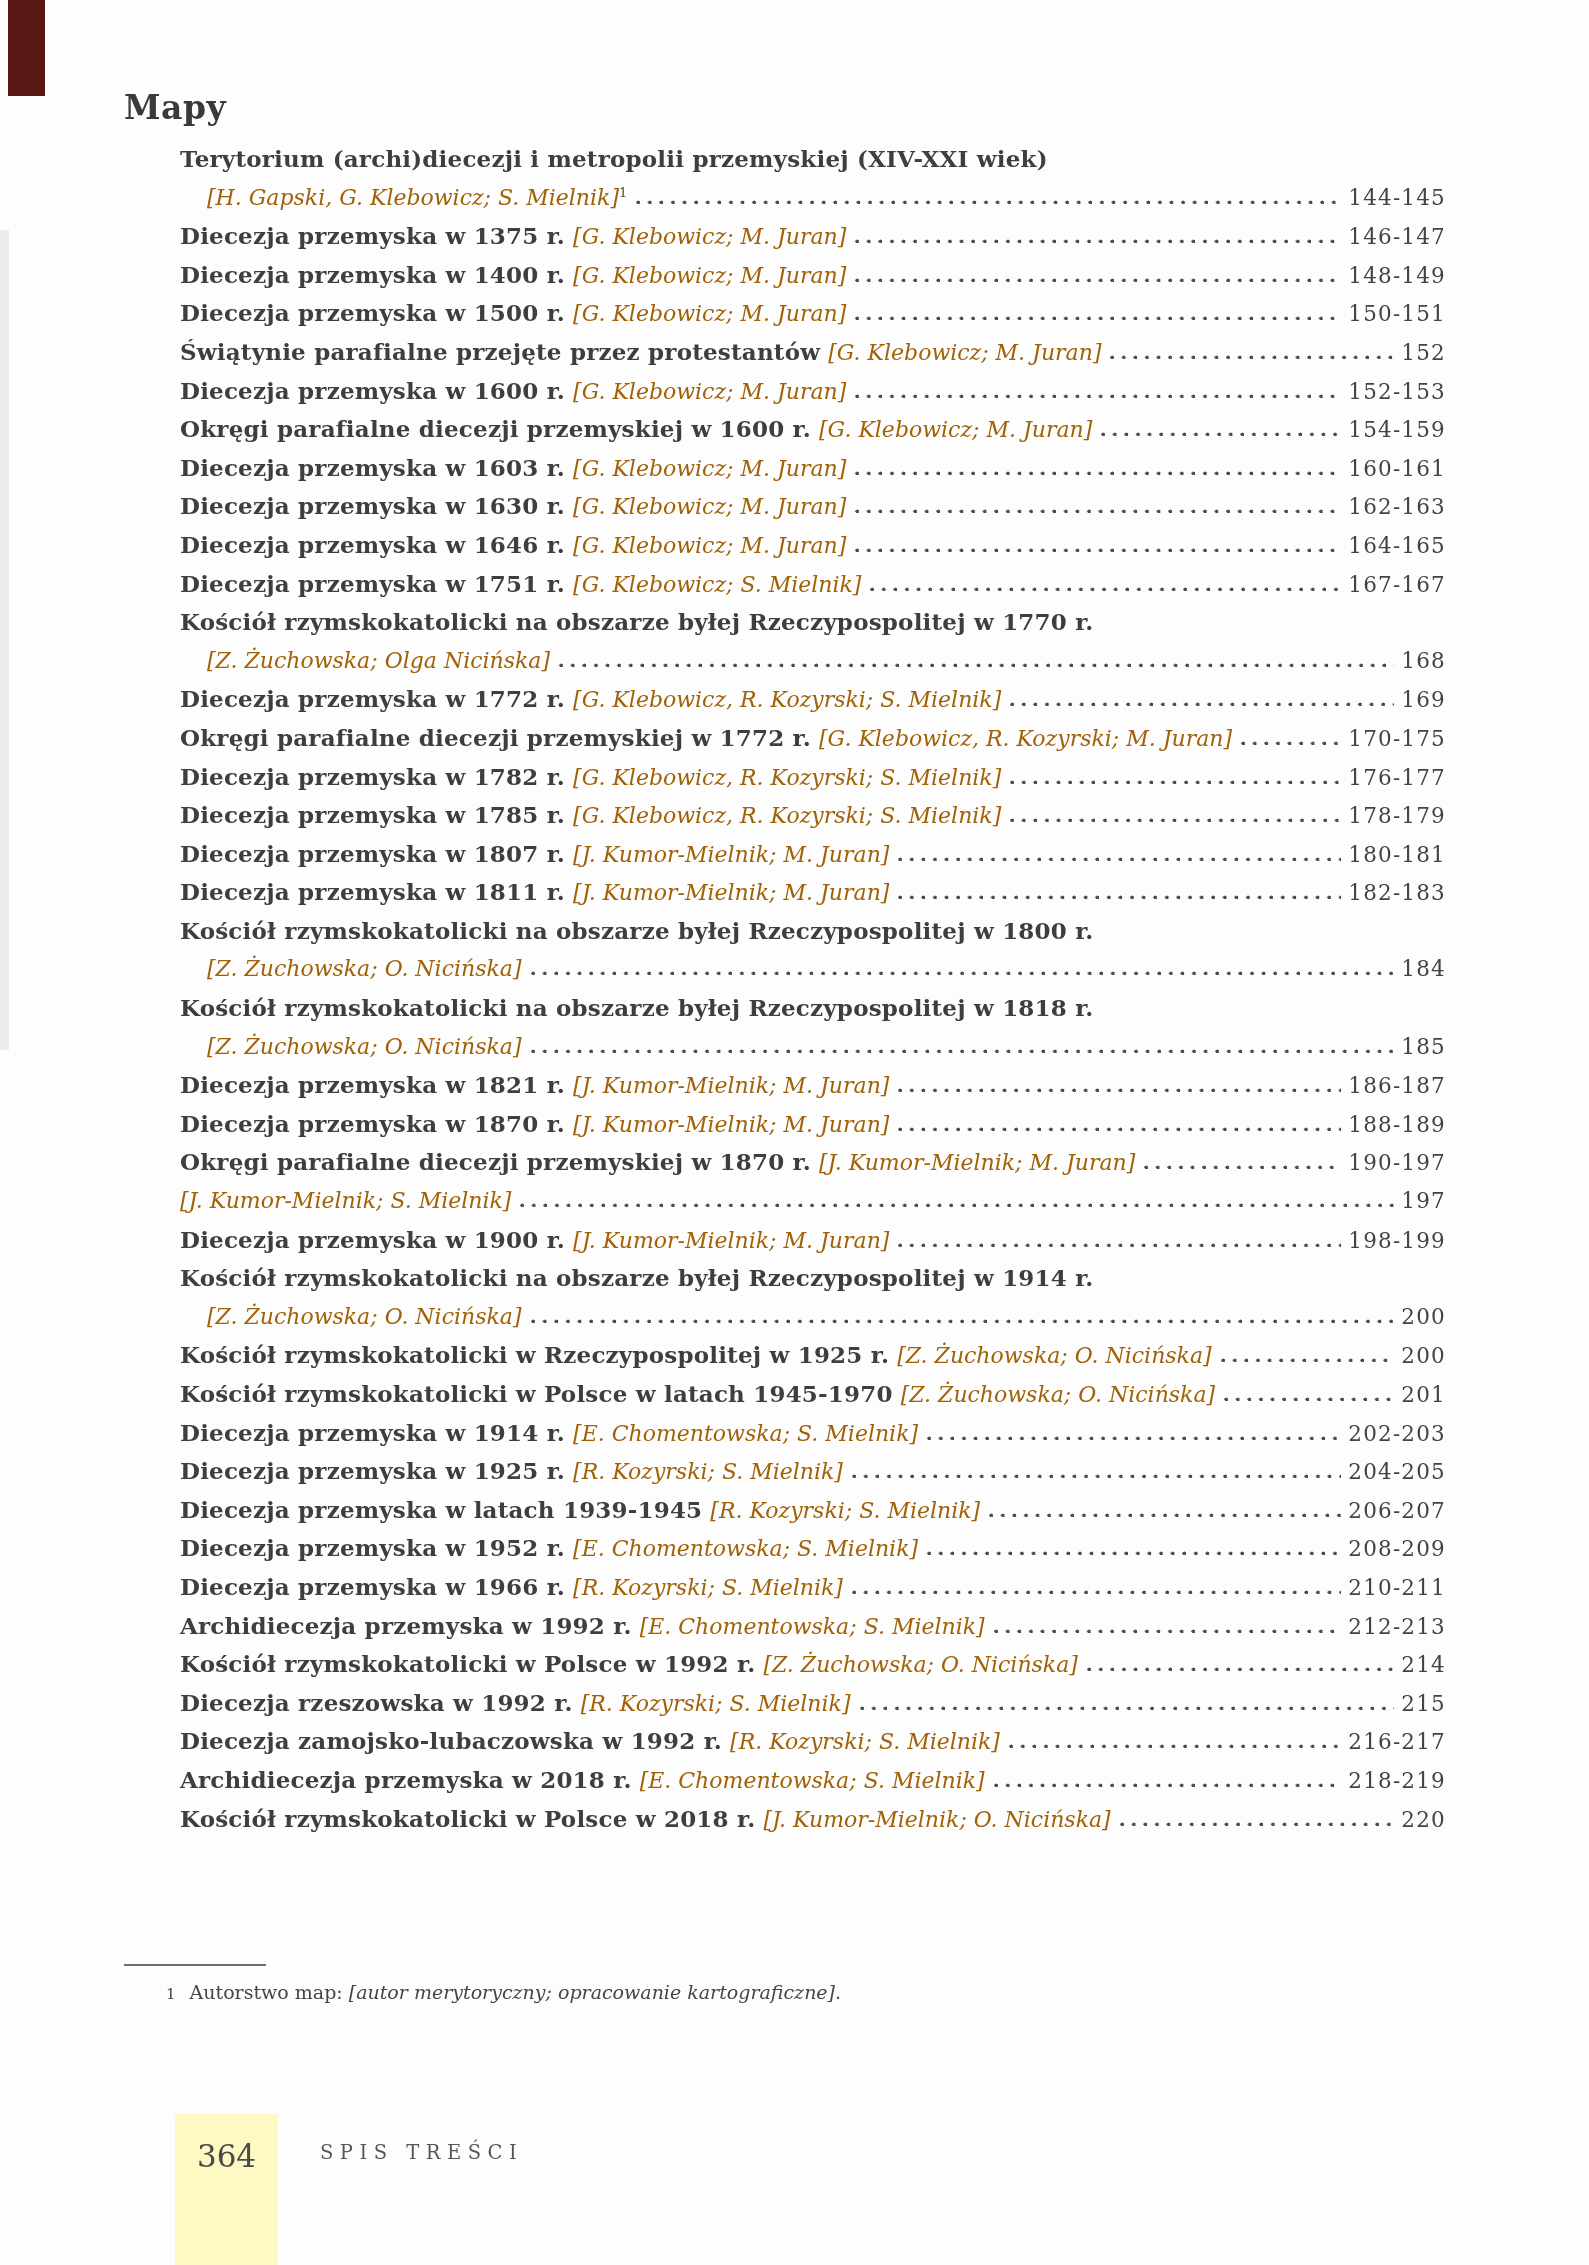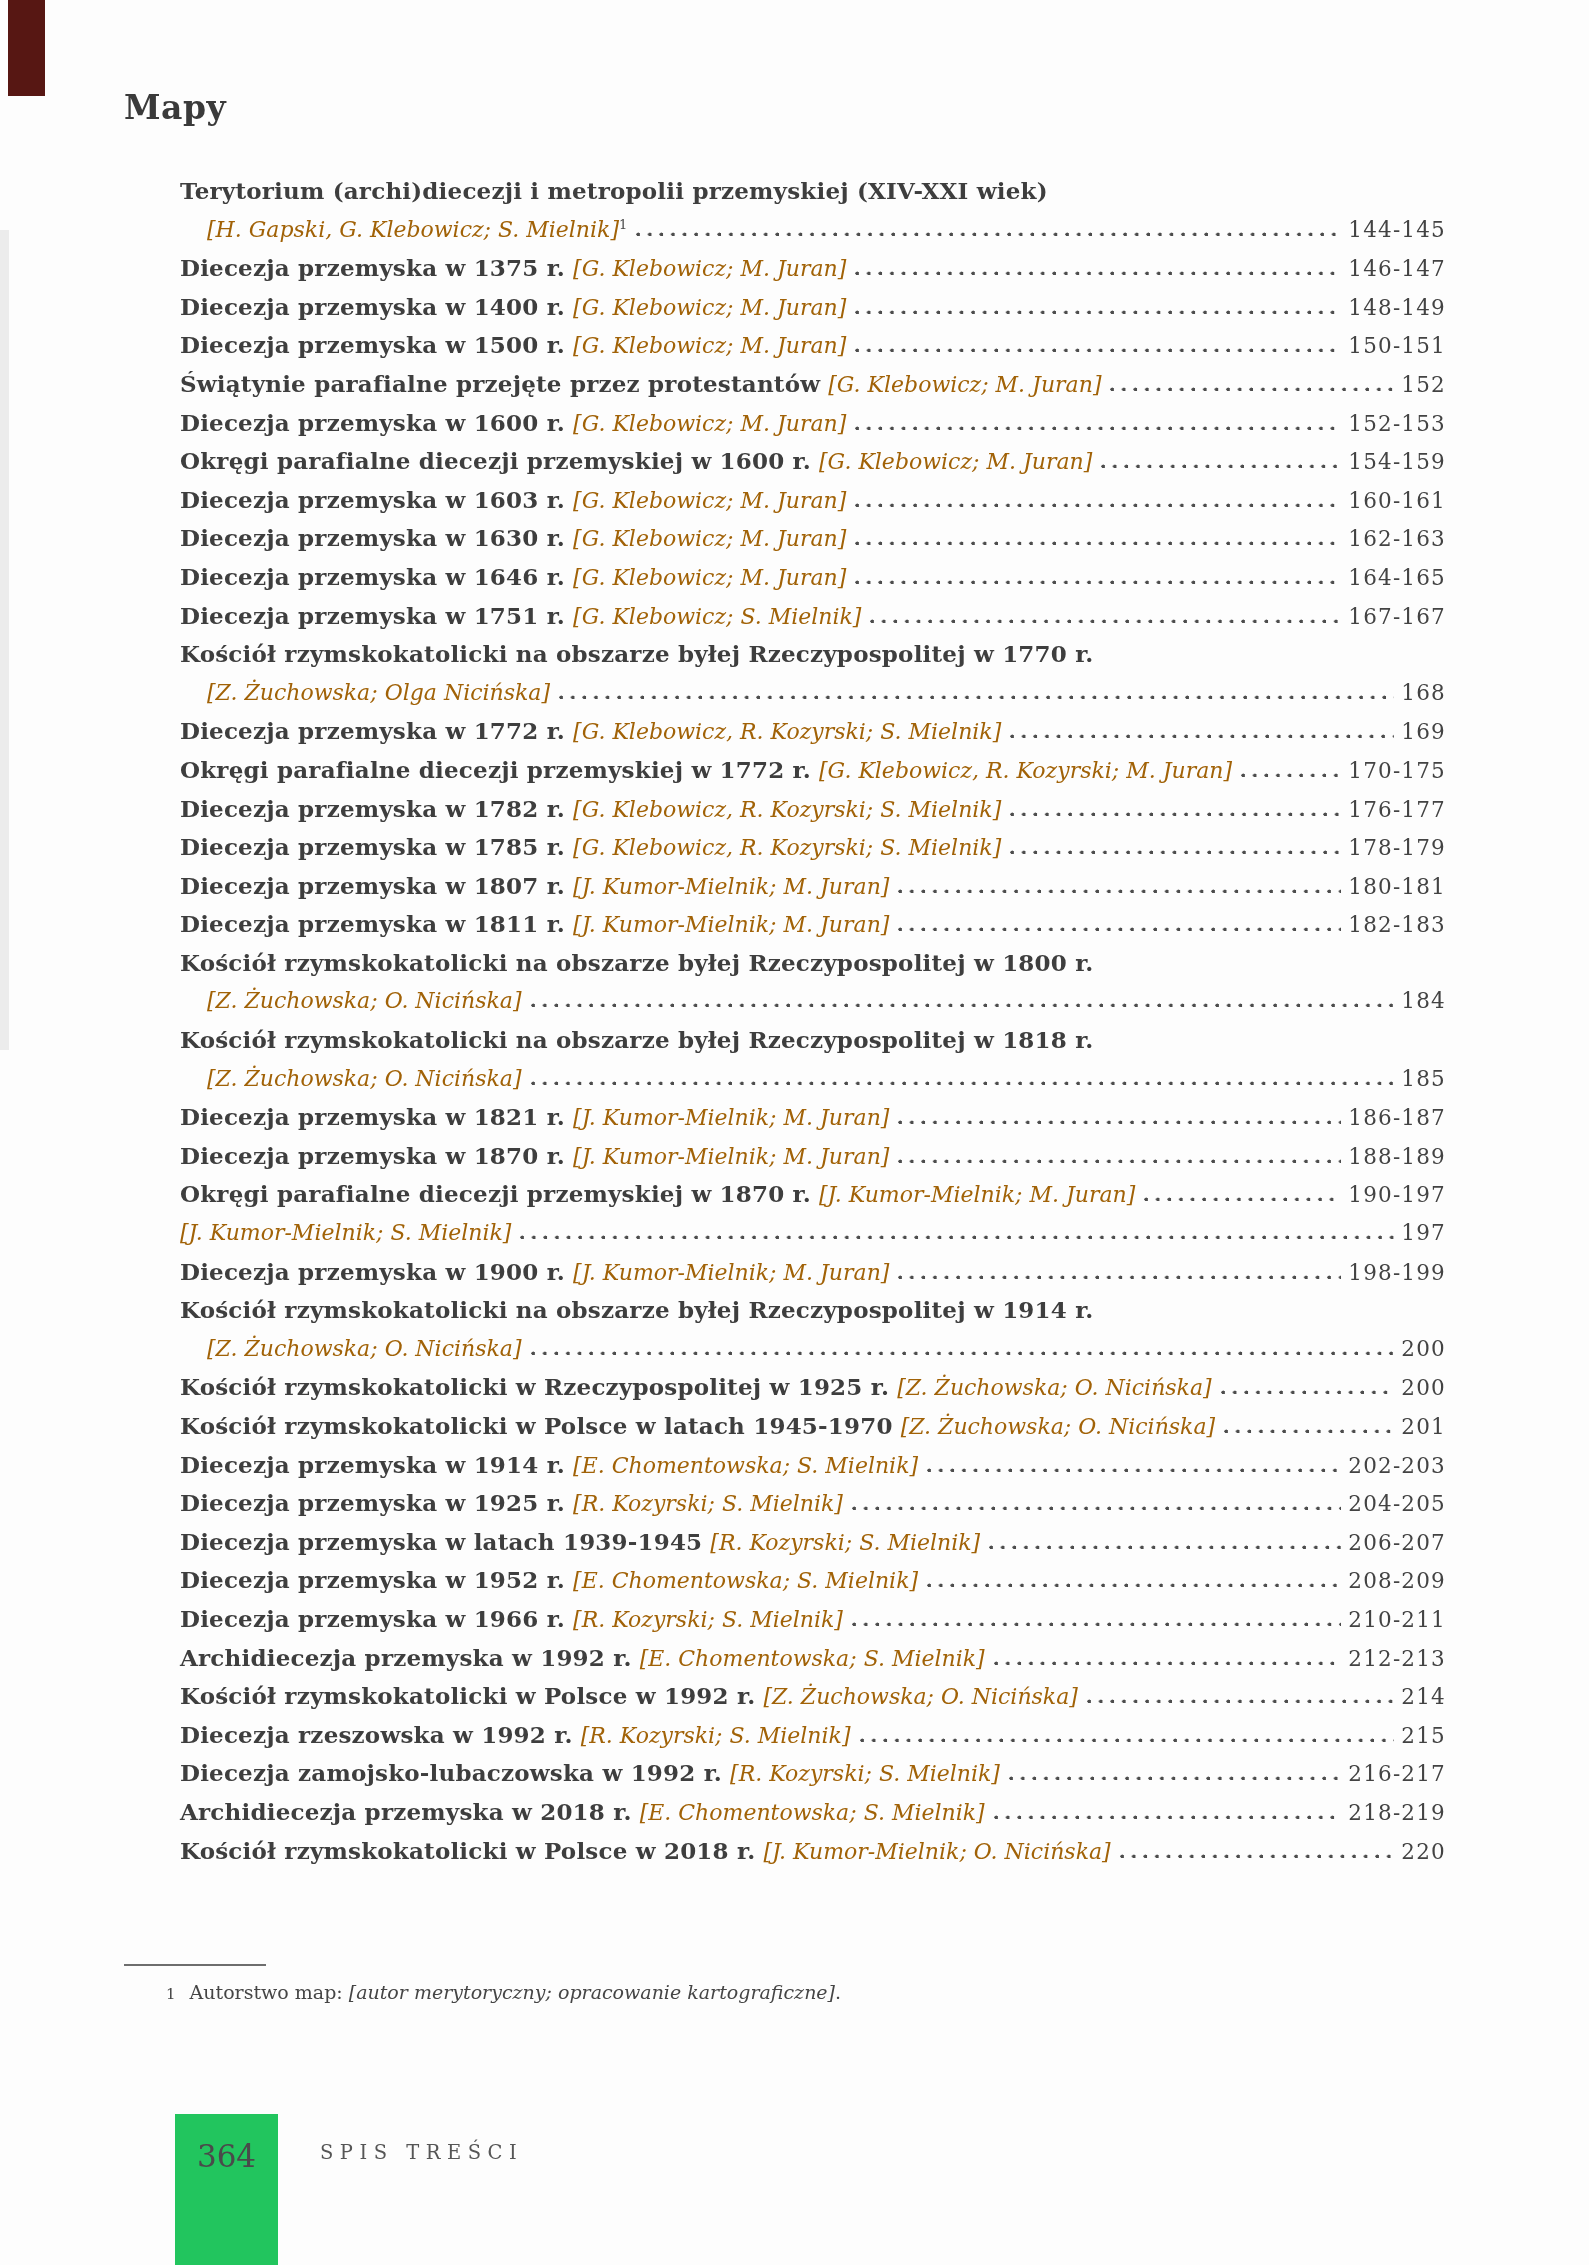--- a/index.html
+++ b/index.html
@@ -11,21 +11,21 @@
     color:#3d3d3d;
     overflow:hidden;
   }
   .edge-strip{position:absolute;left:0;top:230px;width:9px;height:820px;background:#ececec;}
   .red-bar{position:absolute;left:8px;top:0;width:37px;height:96px;background:#571713;}
   .heading{
     position:absolute;left:124px;top:88px;
     font-size:33px;font-weight:700;color:#3a3a3a;letter-spacing:.5px;
   }
   .toc{
-    position:absolute;left:180px;top:140px;width:1266px;margin-top:32px;
+    position:absolute;left:180px;top:140px;width:1266px;
   }
   .row{
     display:flex;align-items:baseline;
     height:38.6px;line-height:38.6px;
     white-space:nowrap;
   }
   .row.indent{padding-left:27px;}
   .t-bold{font-weight:700;font-size:23px;color:#3e3e3e;letter-spacing:.2px;}
   .t-ital{font-style:italic;font-weight:400;font-size:22px;color:#a16207;}
   .t-bold + .t-ital{margin-left:8px;}
@@ -39,21 +39,21 @@
     background-repeat:repeat-x;
     min-width:14px;
   }
   .pg{font-size:21.5px;color:#434343;letter-spacing:1.2px;}
   .footnote-rule{position:absolute;left:124px;top:1964px;width:142px;height:0;border-top:2px solid #6e6e6e;}
   .footnote{position:absolute;left:146px;top:1981px;font-size:19px;color:#454545;margin-left:20px;}
   .footnote .fn-marker{font-size:15px;margin-right:14px;}
   .footnote .fn-ital{font-style:italic;}
   .footer-box{
     position:absolute;left:175px;top:2114px;width:103px;height:151px;
-    background:#22c55e;
+    background:#fef9c3;
   }
   .footer-num{
     position:absolute;left:0;top:24px;width:100%;
     text-align:center;font-size:31px;color:#4a4a4a;
   }
   .running-title{
     position:absolute;left:320px;top:2141px;
     font-size:19.5px;letter-spacing:6.5px;color:#565656;
   }
 </style>

